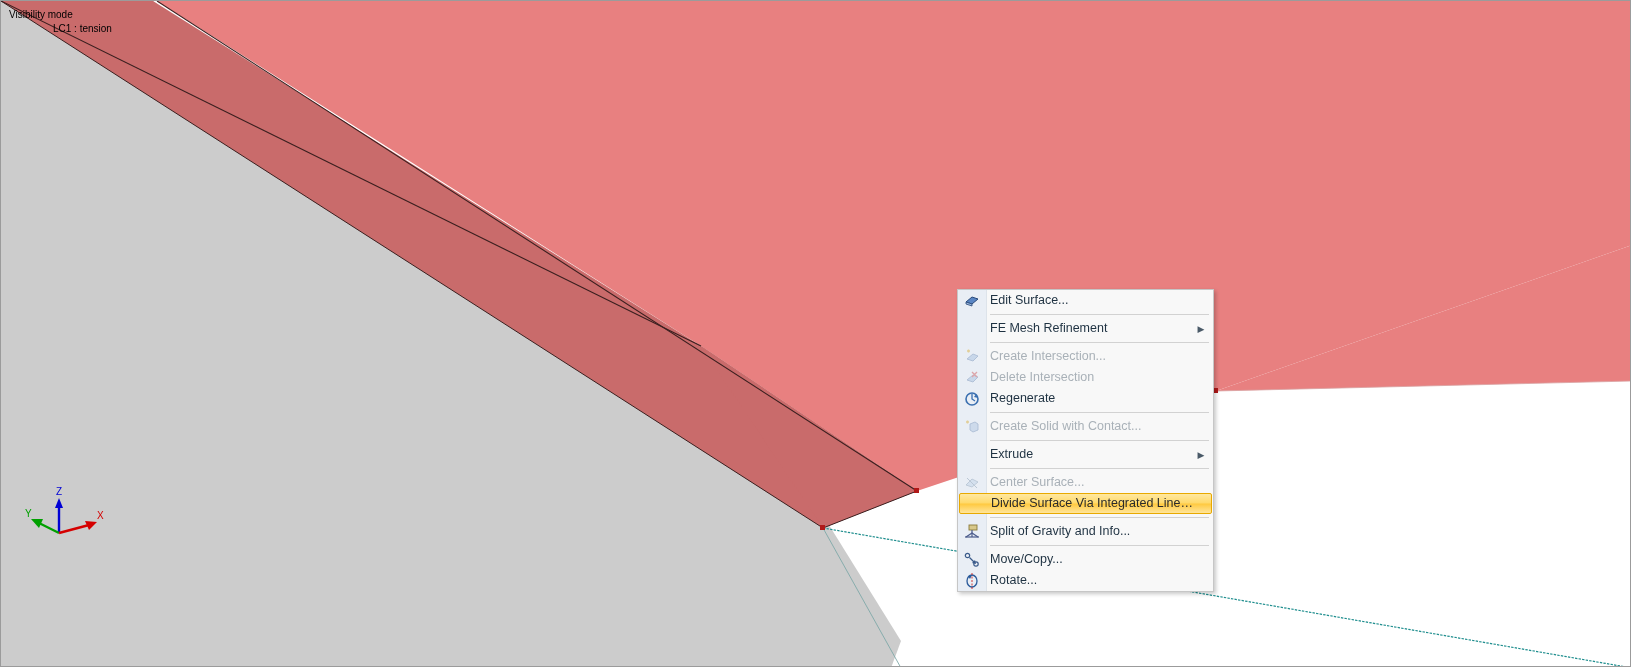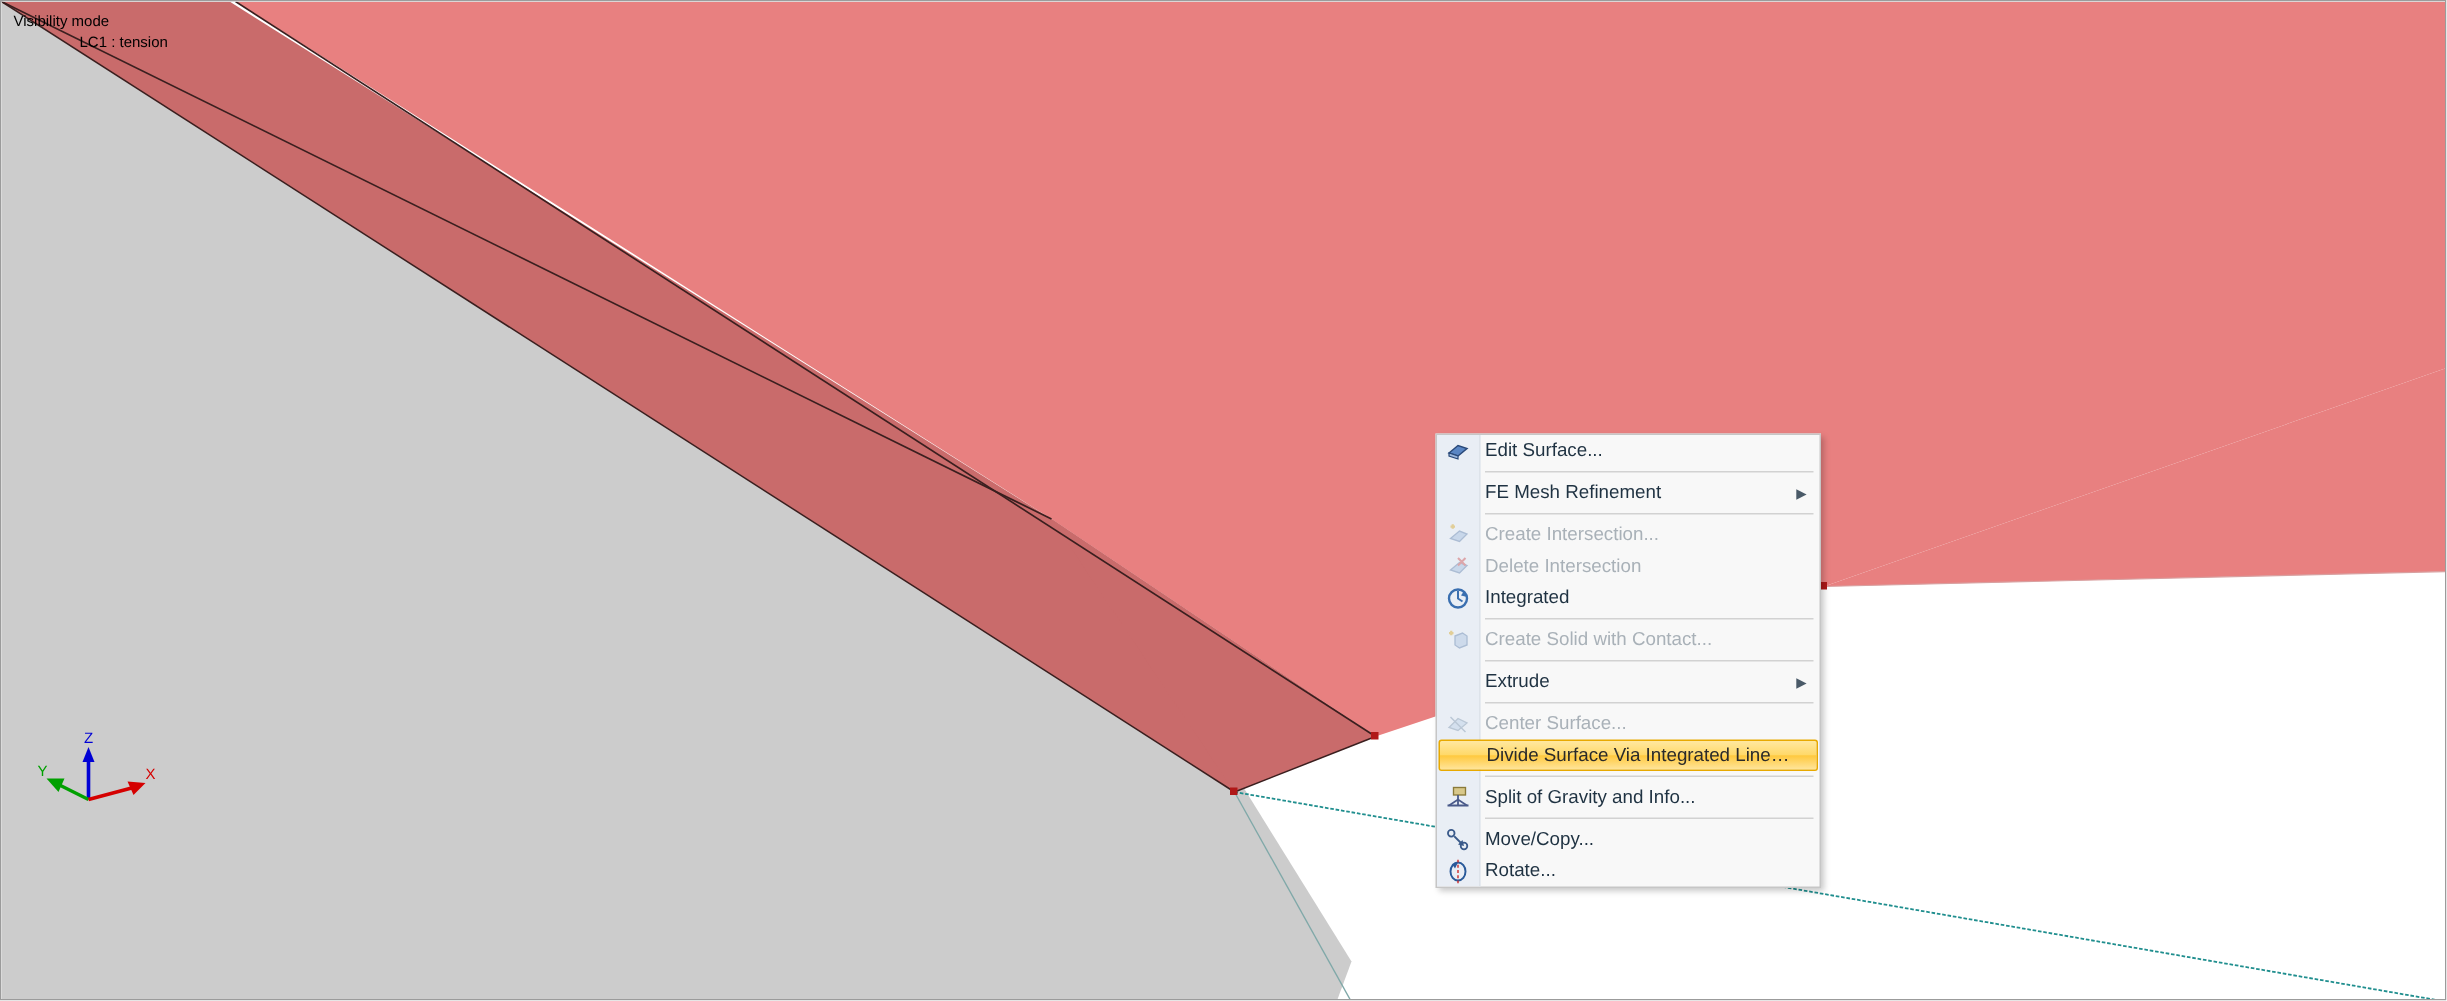--- a/index.html
+++ b/index.html
@@ -243,21 +243,21 @@
         <span class="mi-arrow"></span>
       </div>
       <div class="menu-item">
         <span class="mi-icon">
           <svg width="16" height="16" viewBox="0 0 16 16">
             <circle cx="8" cy="8" r="6" fill="none" stroke="#3a6fb0" stroke-width="1.6"></circle>
             <path d="M8 3 L8 8 L11 10" stroke="#3a6fb0" stroke-width="1.3" fill="none"></path>
             <polygon points="12,3 14,7 10,6" fill="#3a6fb0"></polygon>
           </svg>
         </span>
-        <span class="mi-label">Integrated</span>
+        <span class="mi-label">Regenerate</span>
         <span class="mi-arrow"></span>
       </div>
       <div class="menu-sep"></div>
       <div class="menu-item disabled">
         <span class="mi-icon">
           <svg width="16" height="16" viewBox="0 0 16 16">
             <path d="M6 5 L11 3 L14 5 L14 11 L9 13 L6 11 Z" fill="#a8c0de" stroke="#5a7ba8" stroke-width="0.9"></path>
             <path d="M2 3 L5 3 M3.5 1.5 L3.5 4.5" stroke="#d8a31a" stroke-width="1.5"></path>
           </svg>
         </span>

